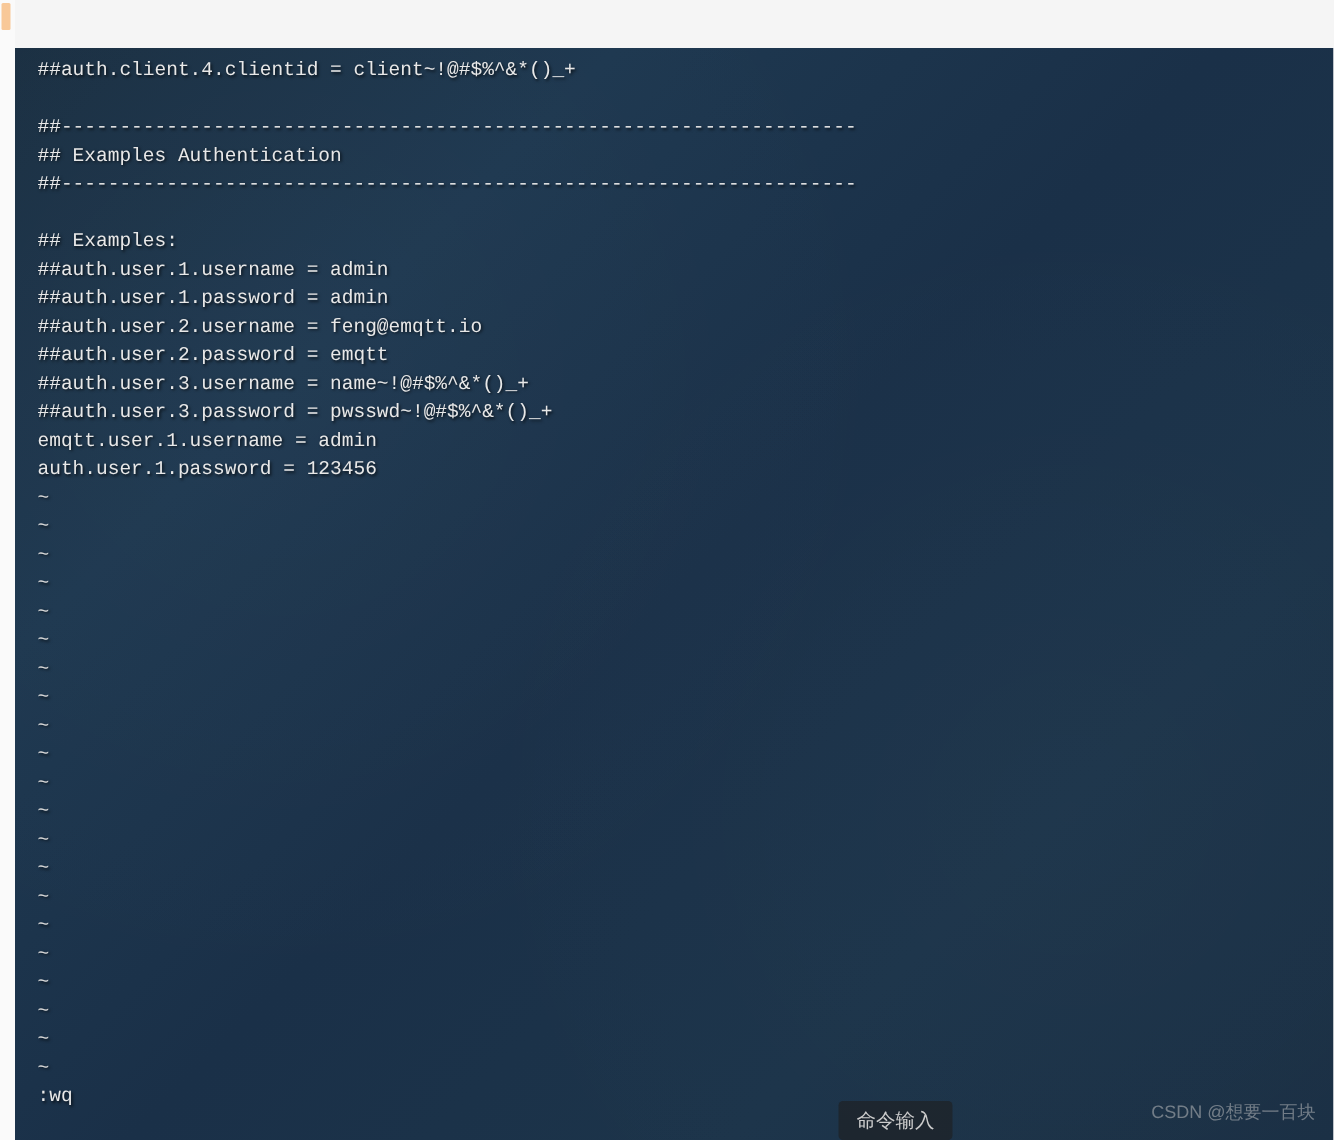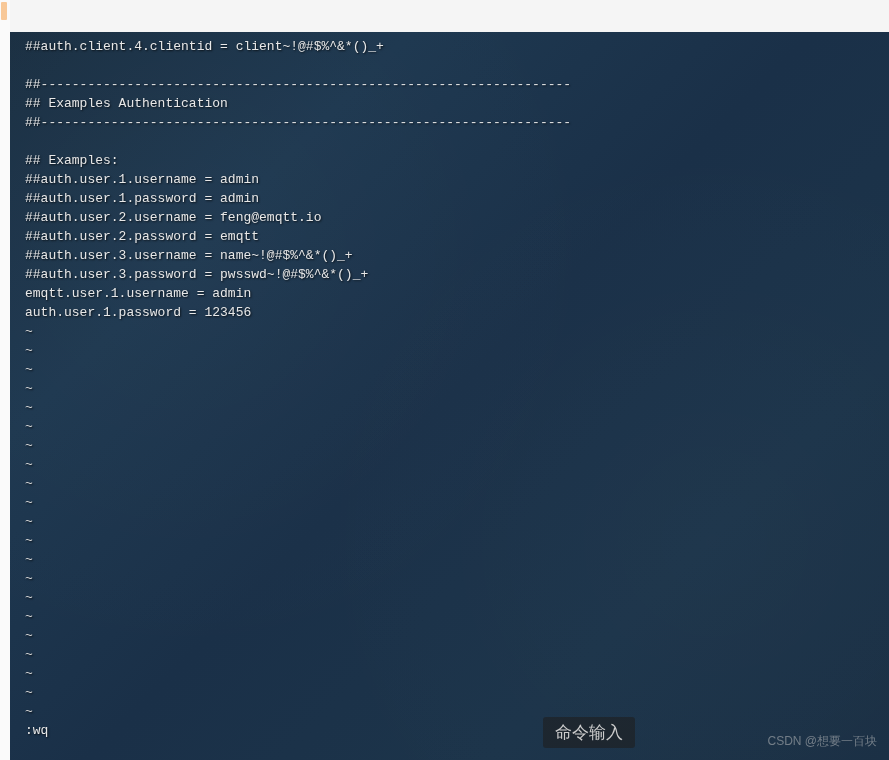--- a/index.html
+++ b/index.html
@@ -40,26 +40,26 @@
     }
     .tilde {
       font-size: 13px;
       line-height: 19px;
       color: #d8d8d8;
       text-shadow: 1px 1px 2px rgba(0,0,0,0.7);
       font-family: 'Consolas', 'Monaco', 'Courier New', monospace;
     }
     .command-input-label {
       position: absolute;
-      bottom: 12px;
+      bottom: 0;
       right: 254px;
       background: rgba(30, 30, 30, 0.6);
       color: #ccc;
       padding: 4px 12px;
-      font-size: 17px;
+      font-size: 13px;
       border-radius: 3px;
       font-family: 'Microsoft YaHei', 'PingFang SC', sans-serif;
     }
     .watermark {
       position: absolute;
       bottom: 10px;
       right: 12px;
       color: rgba(200, 200, 200, 0.5);
       font-size: 12px;
       font-family: 'Microsoft YaHei', 'PingFang SC', sans-serif;

